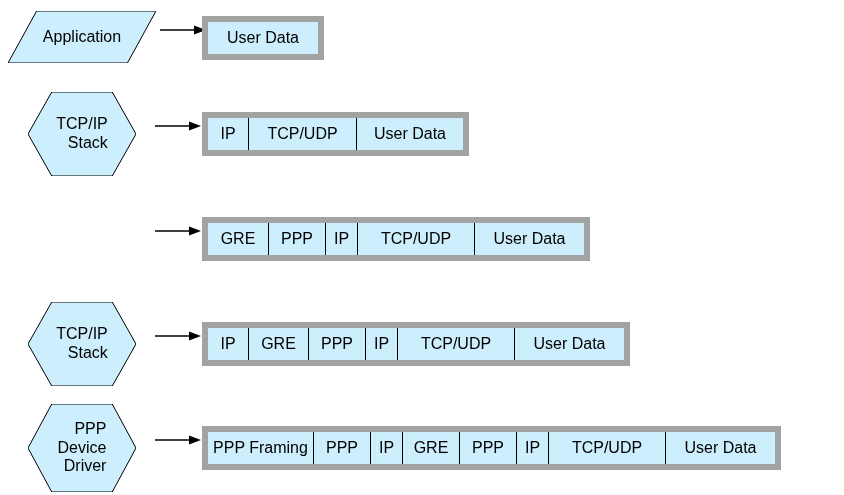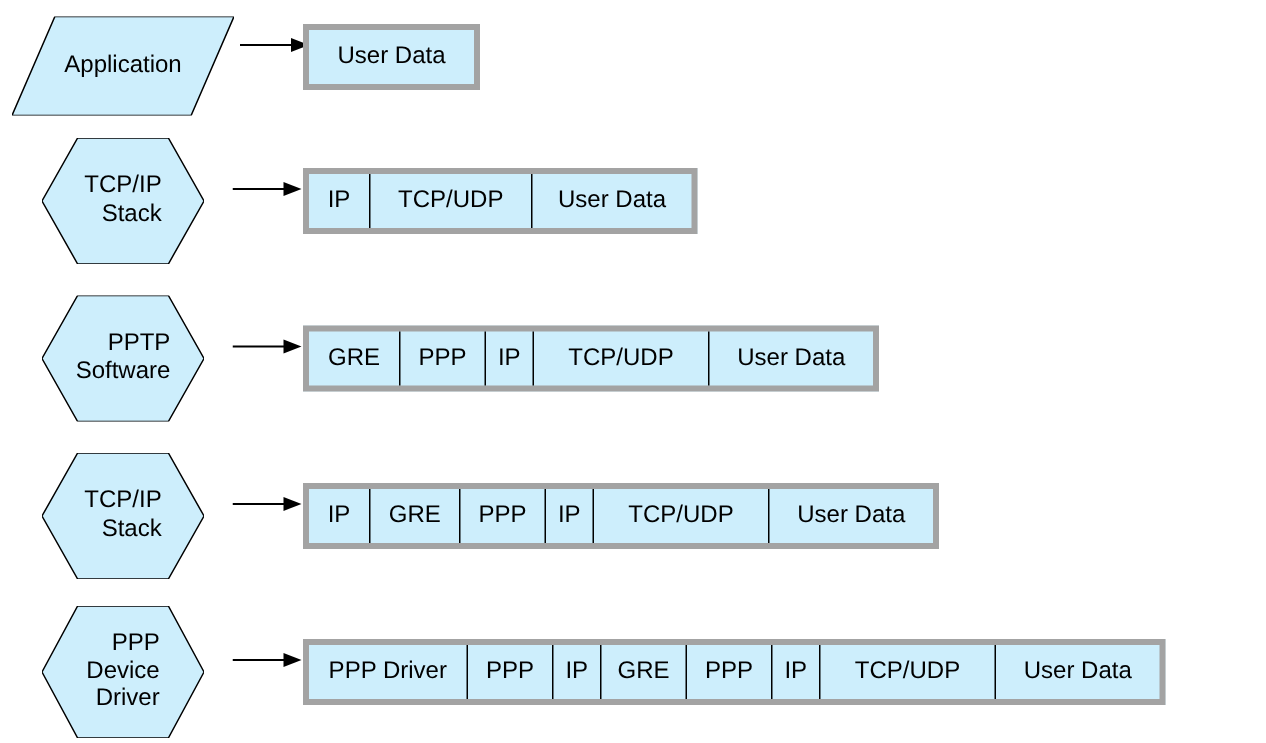--- a/index.html
+++ b/index.html
@@ -64,21 +64,21 @@
     position: absolute;
     width: 48px;
     height: 16px;
   }
 
   
   .packet {
     position: absolute;
     box-sizing: border-box;
     height: 44px;
-    border: 4px solid #a3a3a3;
+    border: 6px solid #a3a3a3;
     background: #cdeefc;
     display: flex;
     align-items: stretch;
   }
   .field {
     box-sizing: border-box;
     display: flex;
     align-items: center;
     justify-content: center;
     border-right: 1px solid #000000;
@@ -88,21 +88,21 @@
     padding: 0 2px;
   }
   .field:last-child {
     border-right: none;
   }
 </style>
 </head>
 <body>
 
 <div id="diagram">
-    <div class="stage parallelogram" style="left: 8px; top: 11px; width: 148px; height: 66px;"><svg class="shape-svg" viewBox="0 0 148 52" preserveAspectRatio="none">
+    <div class="stage parallelogram" style="left: 8px; top: 11px; width: 148px; height: 52px;"><svg class="shape-svg" viewBox="0 0 148 52" preserveAspectRatio="none">
         <polygon points="28.6,0 148,0 119.4,52 0,52" fill="#cdeefc" stroke="#000000" stroke-width="1" vector-effect="non-scaling-stroke"></polygon>
       </svg><span class="stage-label">Application</span></div>
     <div class="arrow" style="left: 160px; top: 22px;"><svg viewBox="0 0 48 16" width="48" height="16">
         <line x1="0" y1="8" x2="36" y2="8" stroke="#000000" stroke-width="1.4"></line>
         <polygon points="34,3.4 46,8 34,12.6" fill="#000000"></polygon>
       </svg></div>
     <div class="packet" style="left: 202px; top: 16px;">
       <div class="field" style="width: 110px;">User Data</div>
     </div>
     <div class="stage hexagon" style="left: 28px; top: 92px; width: 108px; height: 84px;"><svg class="shape-svg" viewBox="0 0 108 84" preserveAspectRatio="none">
@@ -111,24 +111,20 @@
 Stack</span></div>
     <div class="arrow" style="left: 155px; top: 118px;"><svg viewBox="0 0 48 16" width="48" height="16">
         <line x1="0" y1="8" x2="36" y2="8" stroke="#000000" stroke-width="1.4"></line>
         <polygon points="34,3.4 46,8 34,12.6" fill="#000000"></polygon>
       </svg></div>
     <div class="packet" style="left: 202px; top: 112px;">
       <div class="field" style="width: 41px;">IP</div>
       <div class="field" style="width: 108px;">TCP/UDP</div>
       <div class="field" style="width: 106px;">User Data</div>
     </div>
-    <div class="stage hexagon" style="left: 28px; top: 197px; width: 108px; height: 84px;"><svg class="shape-svg" viewBox="0 0 108 84" preserveAspectRatio="none">
-        <polygon points="23.76,0 84.24,0 108,42 84.24,84 23.76,84 0,42" fill="#cdeefc" stroke="#000000" stroke-width="1" vector-effect="non-scaling-stroke"></polygon>
-      </svg><span class="stage-label">PPTP
-Software</span></div>
     <div class="arrow" style="left: 155px; top: 223px;"><svg viewBox="0 0 48 16" width="48" height="16">
         <line x1="0" y1="8" x2="36" y2="8" stroke="#000000" stroke-width="1.4"></line>
         <polygon points="34,3.4 46,8 34,12.6" fill="#000000"></polygon>
       </svg></div>
     <div class="packet" style="left: 202px; top: 217px;">
       <div class="field" style="width: 61px;">GRE</div>
       <div class="field" style="width: 57px;">PPP</div>
       <div class="field" style="width: 32px;">IP</div>
       <div class="field" style="width: 117px;">TCP/UDP</div>
       <div class="field" style="width: 109px;">User Data</div>
@@ -152,21 +148,21 @@
     <div class="stage hexagon" style="left: 28px; top: 404px; width: 108px; height: 88px;"><svg class="shape-svg" viewBox="0 0 108 88" preserveAspectRatio="none">
         <polygon points="23.76,0 84.24,0 108,44 84.24,88 23.76,88 0,44" fill="#cdeefc" stroke="#000000" stroke-width="1" vector-effect="non-scaling-stroke"></polygon>
       </svg><span class="stage-label">PPP
 Device
 Driver</span></div>
     <div class="arrow" style="left: 155px; top: 432px;"><svg viewBox="0 0 48 16" width="48" height="16">
         <line x1="0" y1="8" x2="36" y2="8" stroke="#000000" stroke-width="1.4"></line>
         <polygon points="34,3.4 46,8 34,12.6" fill="#000000"></polygon>
       </svg></div>
     <div class="packet" style="left: 202px; top: 426px;">
-      <div class="field" style="width: 106px;">PPP Driver</div>
+      <div class="field" style="width: 106px;">PPP Framing</div>
       <div class="field" style="width: 57px;">PPP</div>
       <div class="field" style="width: 32px;">IP</div>
       <div class="field" style="width: 57px;">GRE</div>
       <div class="field" style="width: 57px;">PPP</div>
       <div class="field" style="width: 32px;">IP</div>
       <div class="field" style="width: 117px;">TCP/UDP</div>
       <div class="field" style="width: 109px;">User Data</div>
     </div>
   </div>
 

